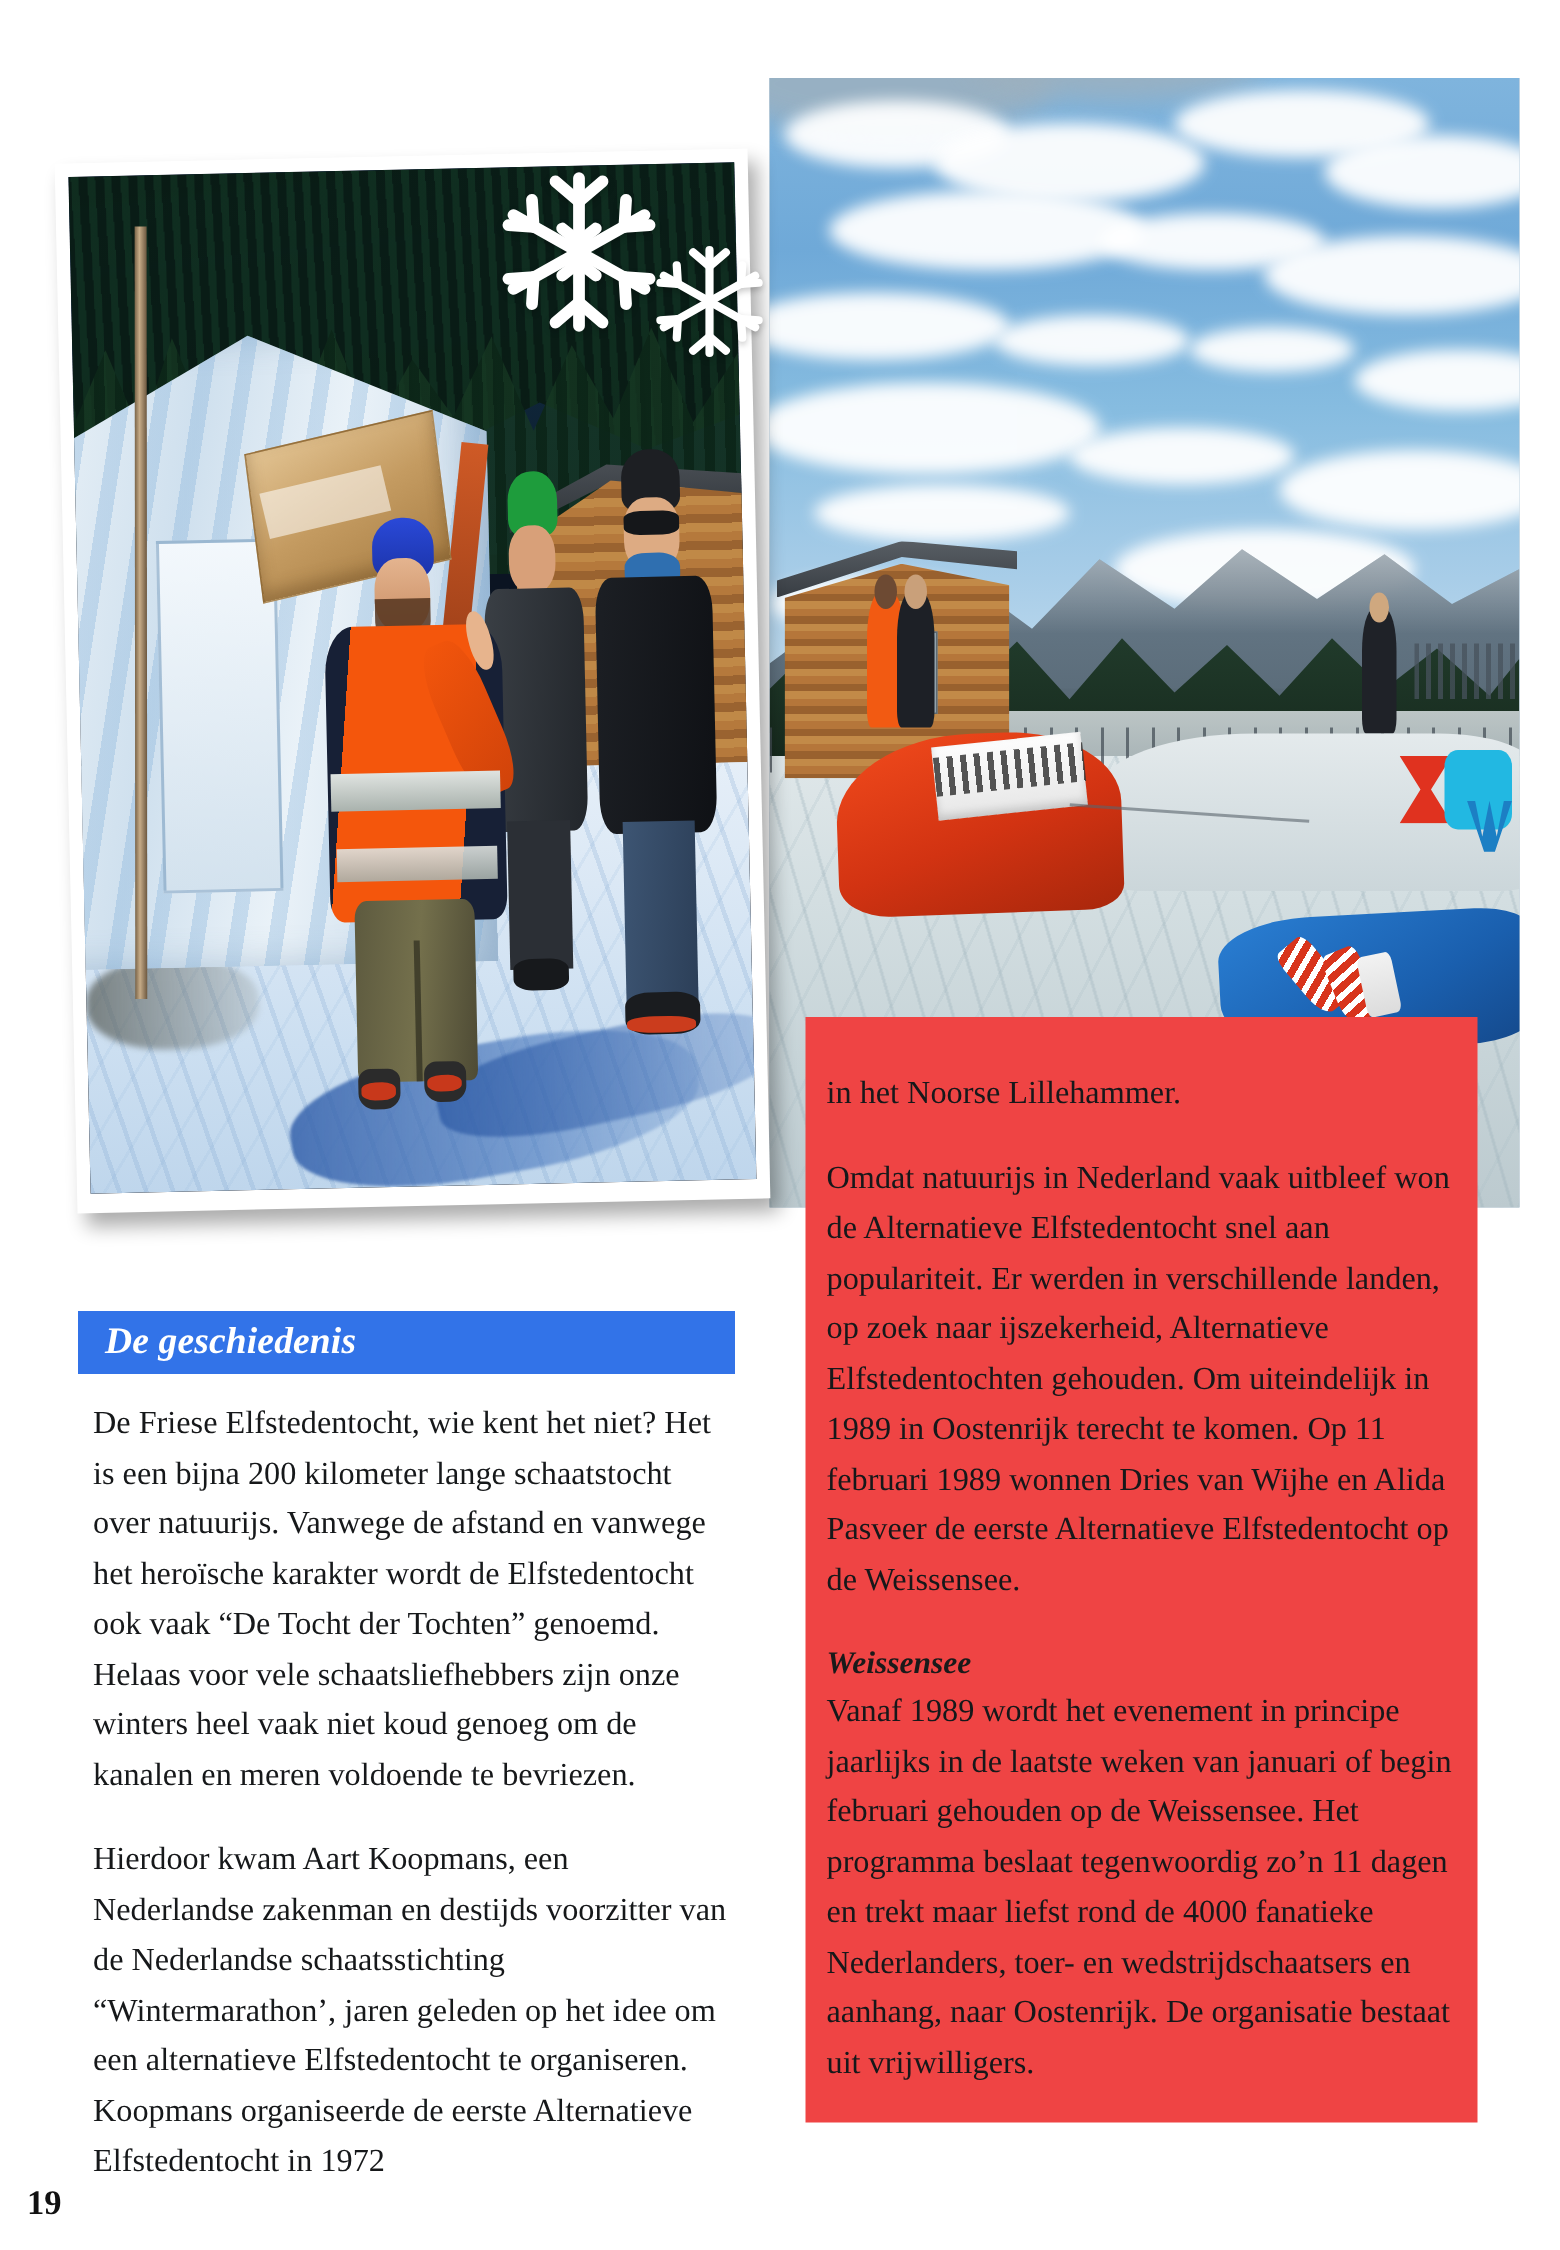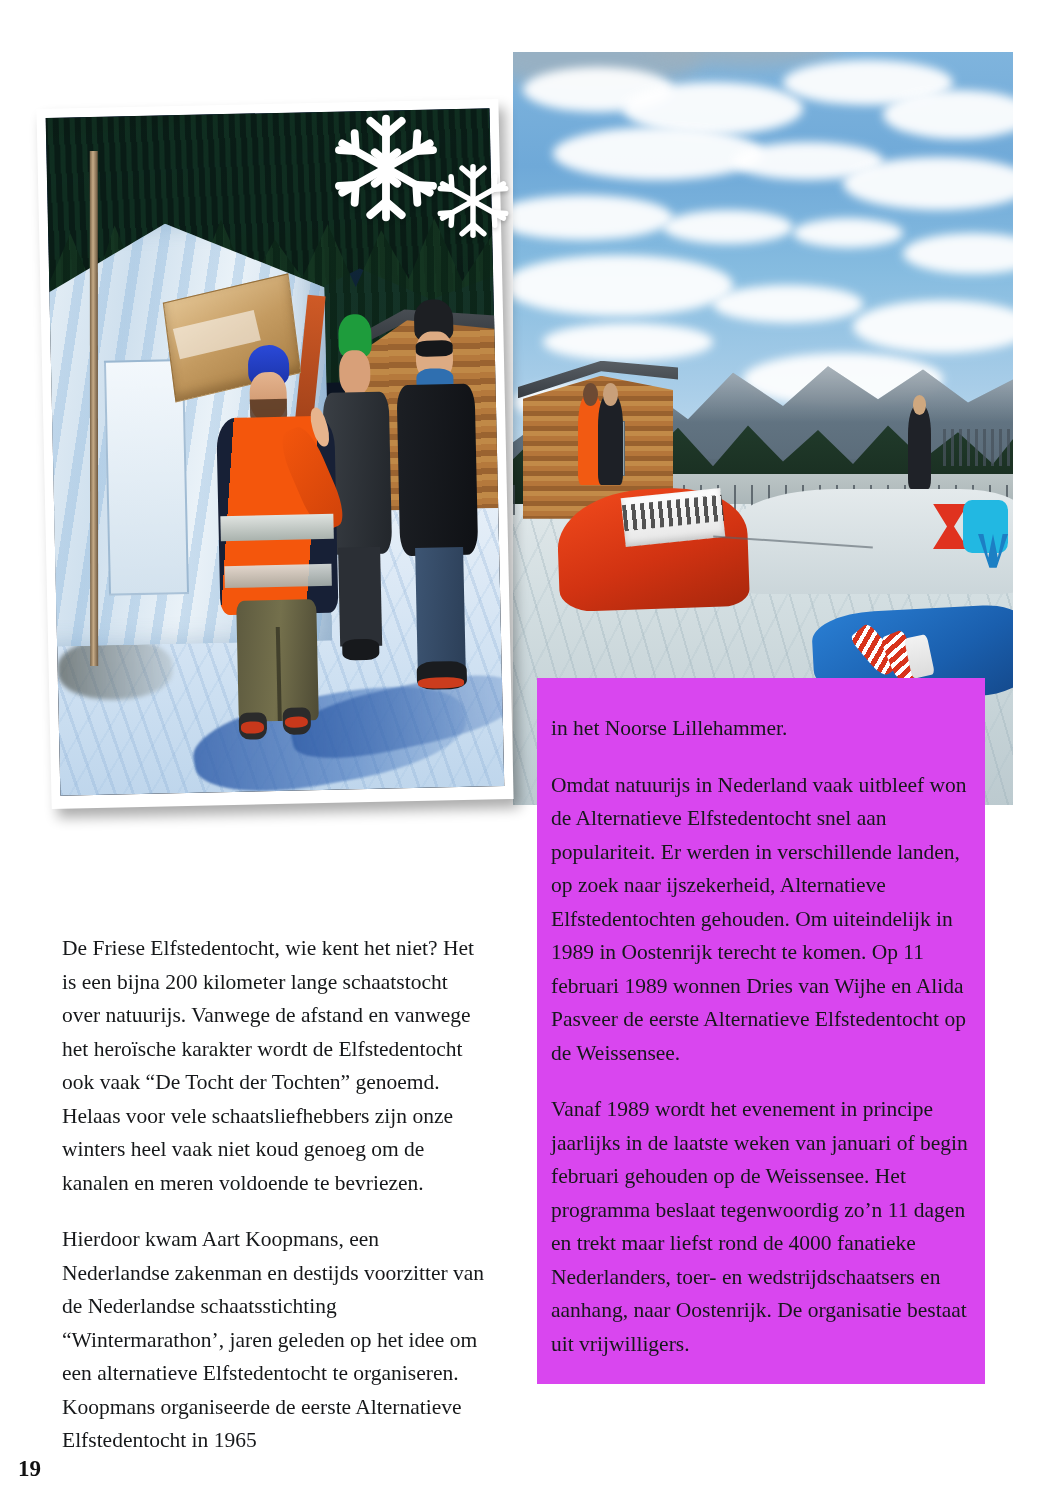--- a/index.html
+++ b/index.html
@@ -309,21 +309,21 @@
   .r-cone3{position:absolute;left:79%;top:77.5%;width:4.5%;height:5.5%;
     background:linear-gradient(180deg,#f2f2f2,#dcdcdc);border-radius:16%;transform:rotate(-12deg);}
   .r-rope{
     position:absolute;left:40%;top:65%;width:32%;height:2px;
     background:rgba(90,100,108,.6);transform:rotate(4deg);
   }
 
   
   .right-col{
     position:absolute;left:537px;top:678px;width:448px;
-    background:#d946ef;z-index:5;
+    background:#ef4444;z-index:5;
     padding:34px 0 0 14px;box-sizing:border-box;
   }
 
   
   .heading-bar{
     position:absolute;left:52px;top:874px;width:438px;height:42px;
     background:#3273e8;z-index:4;
     display:flex;align-items:center;
   }
   .heading-bar span{
@@ -502,26 +502,30 @@
         <line x1="23" y1="35" x2="22" y2="19"></line>
       <line x1="77" y1="65" x2="92" y2="66"></line>
         <line x1="77" y1="65" x2="78" y2="81"></line>
       <line x1="77" y1="35" x2="92" y2="34"></line>
         <line x1="77" y1="35" x2="78" y2="19"></line>
       <line x1="23" y1="65" x2="8" y2="66"></line>
         <line x1="23" y1="65" x2="22" y2="81"></line>
     </g>
   </svg>
 
+  <div class="heading-bar">
+    <span>De geschiedenis</span>
+  </div>
 
   <div class="left-col">
     <p class="body">De Friese Elfstedentocht, wie kent het niet? Het is een bijna 200 kilometer lange schaatstocht over natuurijs. Vanwege de afstand en vanwege het heroïsche karakter wordt de Elfstedentocht ook vaak “De Tocht der Tochten” genoemd. Helaas voor vele schaatsliefhebbers zijn onze winters heel vaak niet koud genoeg om de kanalen en meren voldoende te bevriezen.</p>
-    <p class="body">Hierdoor kwam Aart Koopmans, een Nederlandse zakenman en destijds voorzitter van de Nederlandse schaatsstichting “Wintermarathon’, jaren geleden op het idee om een alternatieve Elfstedentocht te organiseren. Koopmans organiseerde de eerste Alternatieve Elfstedentocht in 1965</p>
+    <p class="body">Hierdoor kwam Aart Koopmans, een Nederlandse zakenman en destijds voorzitter van de Nederlandse schaatsstichting “Wintermarathon’, jaren geleden op het idee om een alternatieve Elfstedentocht te organiseren. Koopmans organiseerde de eerste Alternatieve Elfstedentocht in 1972</p>
   </div>
 
   <div class="right-col">
     <p class="body">in het Noorse Lillehammer.</p>
       <p class="body">Omdat natuurijs in Nederland vaak uitbleef won de Alternatieve Elfstedentocht snel aan populariteit. Er werden in verschillende landen, op zoek naar ijszekerheid, Alternatieve Elfstedentochten gehouden. Om uiteindelijk in 1989 in Oostenrijk terecht te komen. Op 11 februari 1989 wonnen Dries van Wijhe en Alida Pasveer de eerste Alternatieve Elfstedentocht op de Weissensee.</p>
+    <p class="sub">Weissensee</p>
     <p class="body">Vanaf 1989 wordt het evenement in principe jaarlijks in de laatste weken van januari of begin februari gehouden op de Weissensee. Het programma beslaat tegenwoordig zo’n 11 dagen en trekt maar liefst rond de 4000 fanatieke Nederlanders, toer- en wedstrijdschaatsers en aanhang, naar Oostenrijk. De organisatie bestaat uit vrijwilligers.</p>
   </div>
 
   <div class="page-num">19</div>
 </div>
 
 </body></html>

